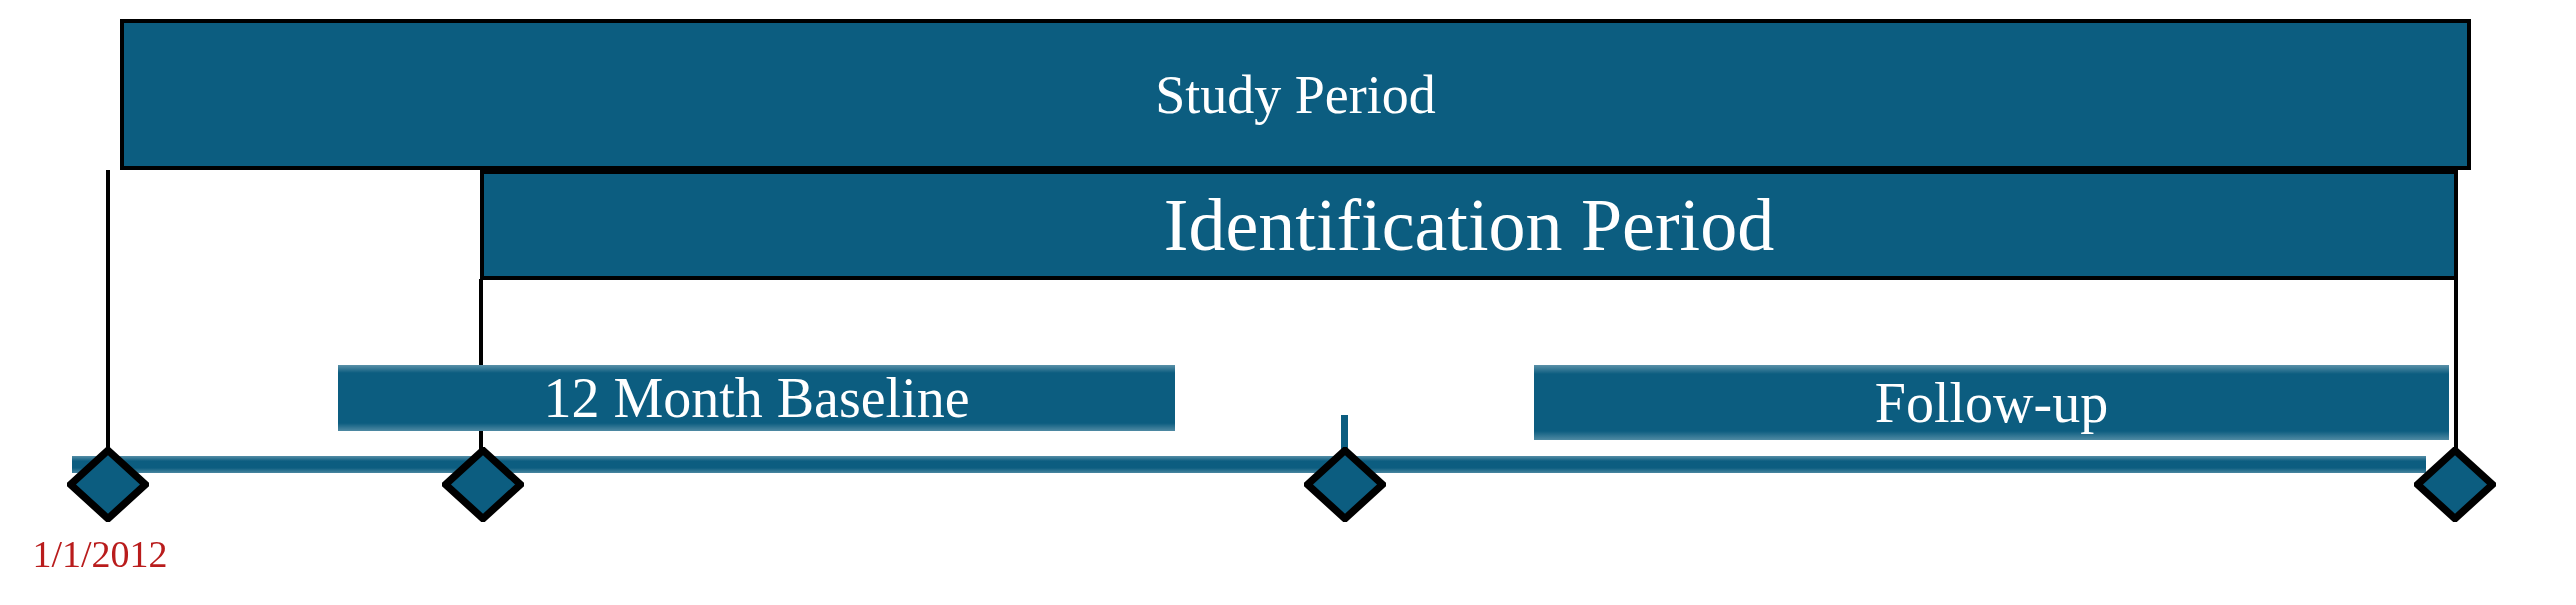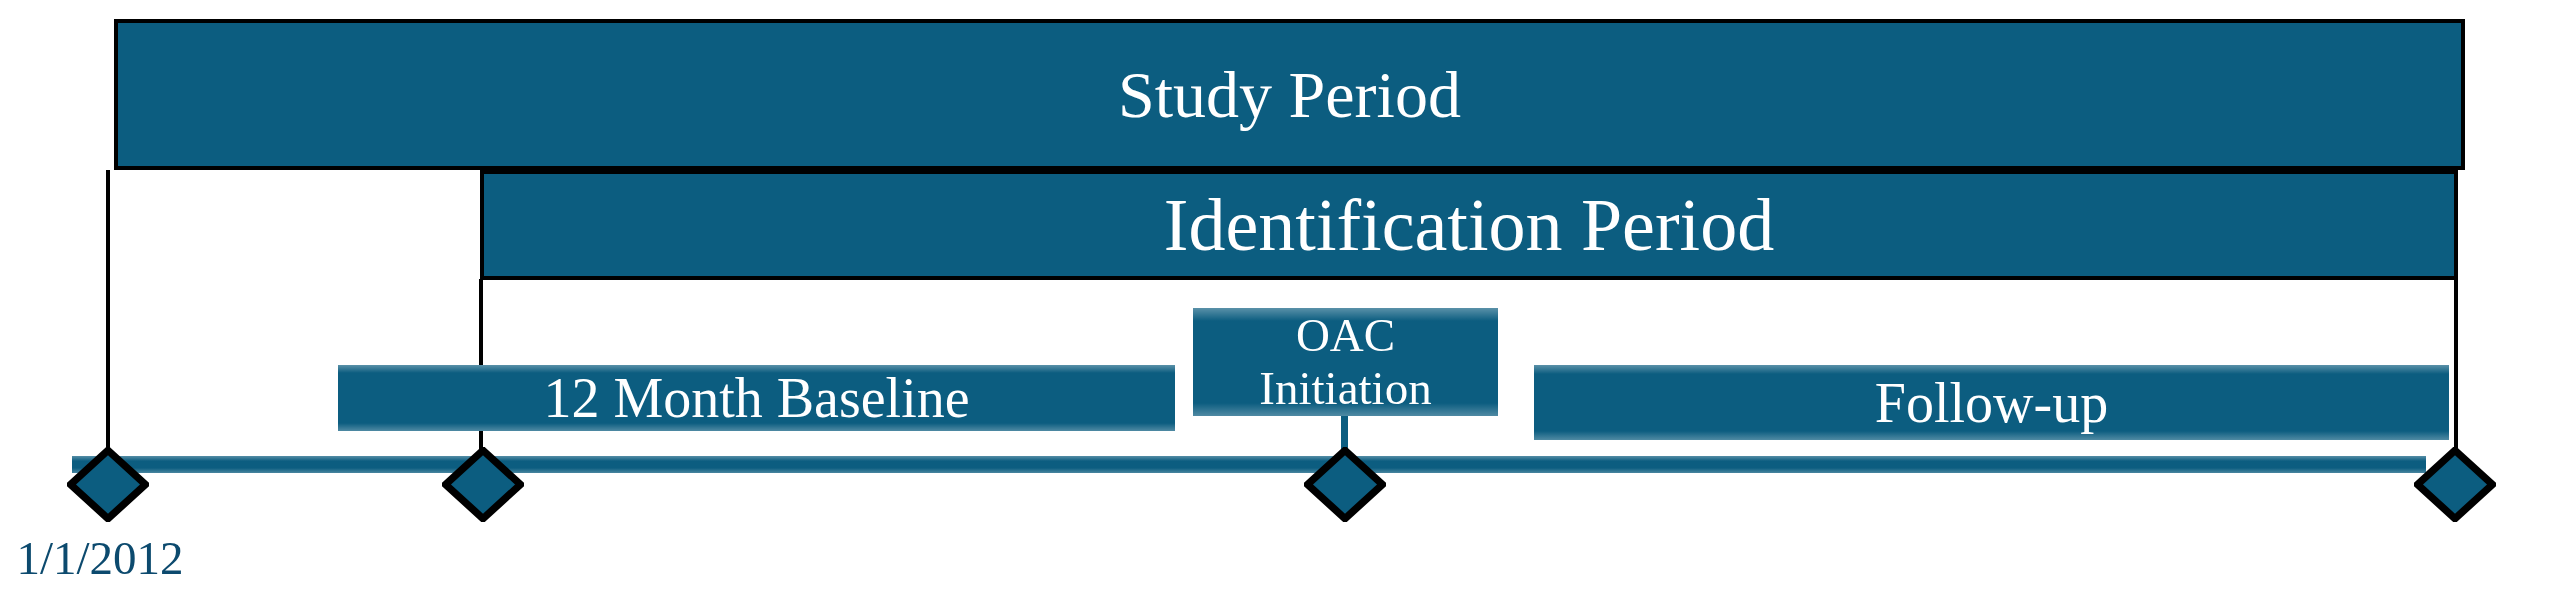--- a/index.html
+++ b/index.html
@@ -31,21 +31,21 @@
     border: 4.7px solid #000000;
   }
   .bar.soft {
     background-image: linear-gradient(180deg,
       rgba(255,255,255,0.32) 0%,
       rgba(255,255,255,0.00) 12%,
       rgba(255,255,255,0.00) 88%,
       rgba(255,255,255,0.28) 100%);
   }
 
-  .study-bar    { left: 114px; top: 19px;  width: 2351px; height: 151px; font-size: 66px; }
+  .study-bar    { left: 120px; top: 19px;  width: 2351px; height: 151px; font-size: 54px; }
   .ident-bar    { left: 480px; top: 170px; width: 1978px; height: 110px; font-size: 74px; text-align: center; }
   .baseline-bar { left: 338px; top: 365px; width: 837px; height: 66px; font-size: 56px; }
   .followup-bar { left: 1534px; top: 365px; width: 915px; height: 75px; font-size: 56px; }
   .oac-box      { left: 1193px; top: 308px; width: 305px;  height: 108px; font-size: 47px; line-height: 1.12; flex-direction: column; }
 
   
   .vline {
     position: absolute;
     width: 4px;
     background: #000000;
@@ -85,22 +85,22 @@
   .diamond-2013  { left: 442px; }
   .diamond-index { left: 1304px; }
   .diamond-2019  { left: 2414px; }
 
   
   .axis-label {
     position: absolute;
     top: 535px;
     transform: translateX(-50%);
     white-space: nowrap;
-    color: #0c4a6e;
-    font-size: 47px;
+    color: #b91c1c;
+    font-size: 38px;
     line-height: 1;
   }
   .label-2012  { left: 100px; }
   .label-2013  { left: 478px; }
   .label-index { left: 1478px; }
   .label-2019  { left: 2452px; }
 </style>
 </head>
 <body>
 
@@ -116,24 +116,20 @@
   </div>
 
   <div class="bar bordered ident-bar">
     <span>Identification Period</span>
   </div>
 
   <div class="bar soft baseline-bar">
     <span>12 Month Baseline</span>
   </div>
 
-  <div class="bar soft oac-box">
-    <span>OAC</span>
-    <span>Initiation</span>
-  </div>
 
   <div class="bar soft followup-bar">
     <span>Follow-up</span>
   </div>
 
   <div class="timeline-bar"></div>
 
   <svg class="diamond diamond-2012" viewBox="0 0 122 112">
     <polygon points="61,5 117,56 61,107 5,56" fill="#0c5d80" stroke="#000000" stroke-width="11" stroke-linejoin="miter"></polygon>
   </svg>

